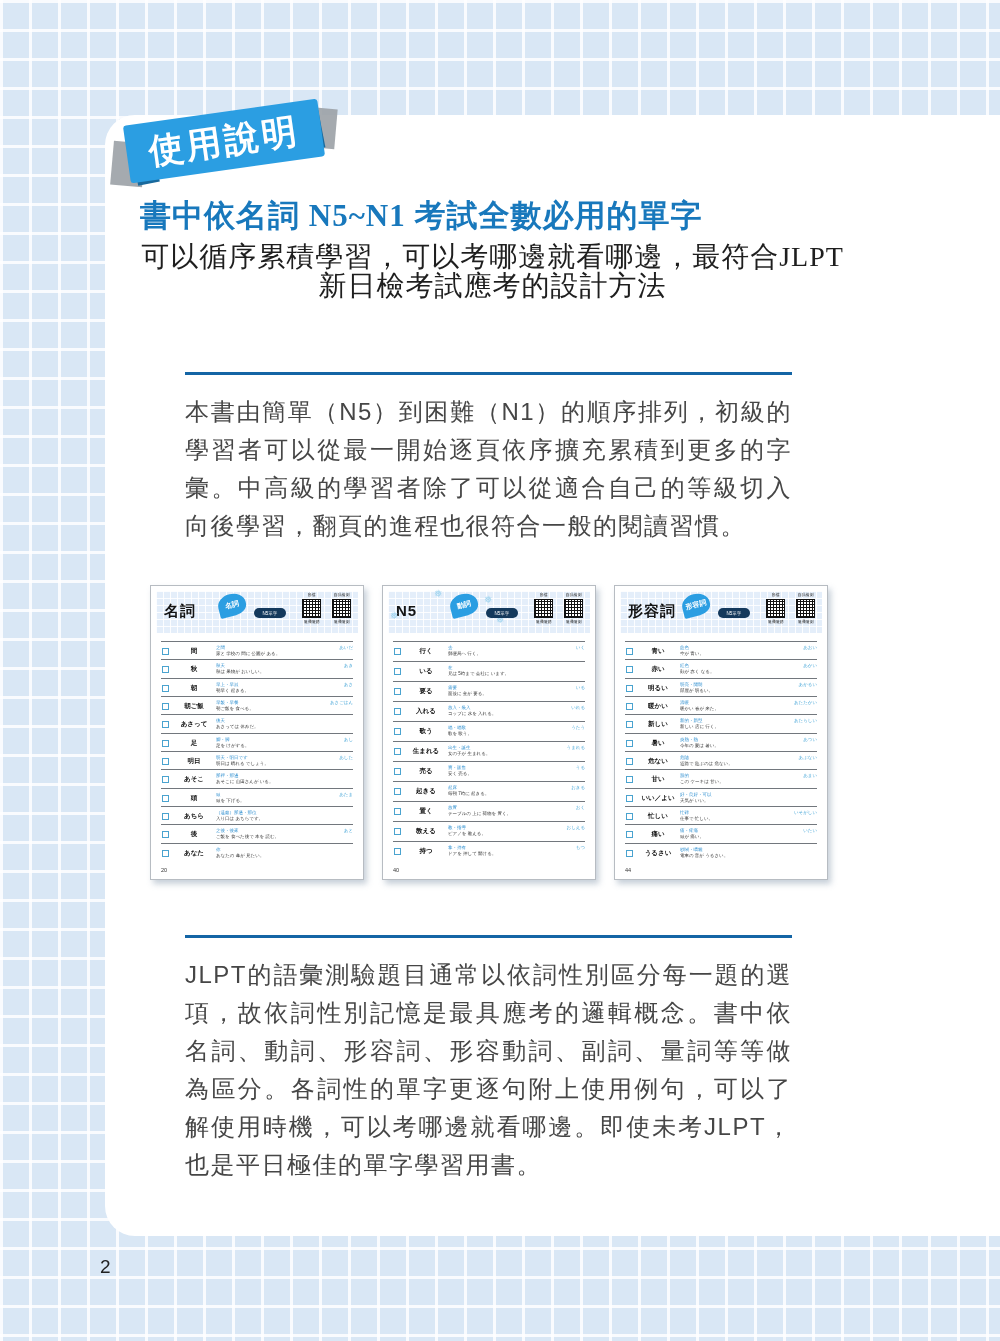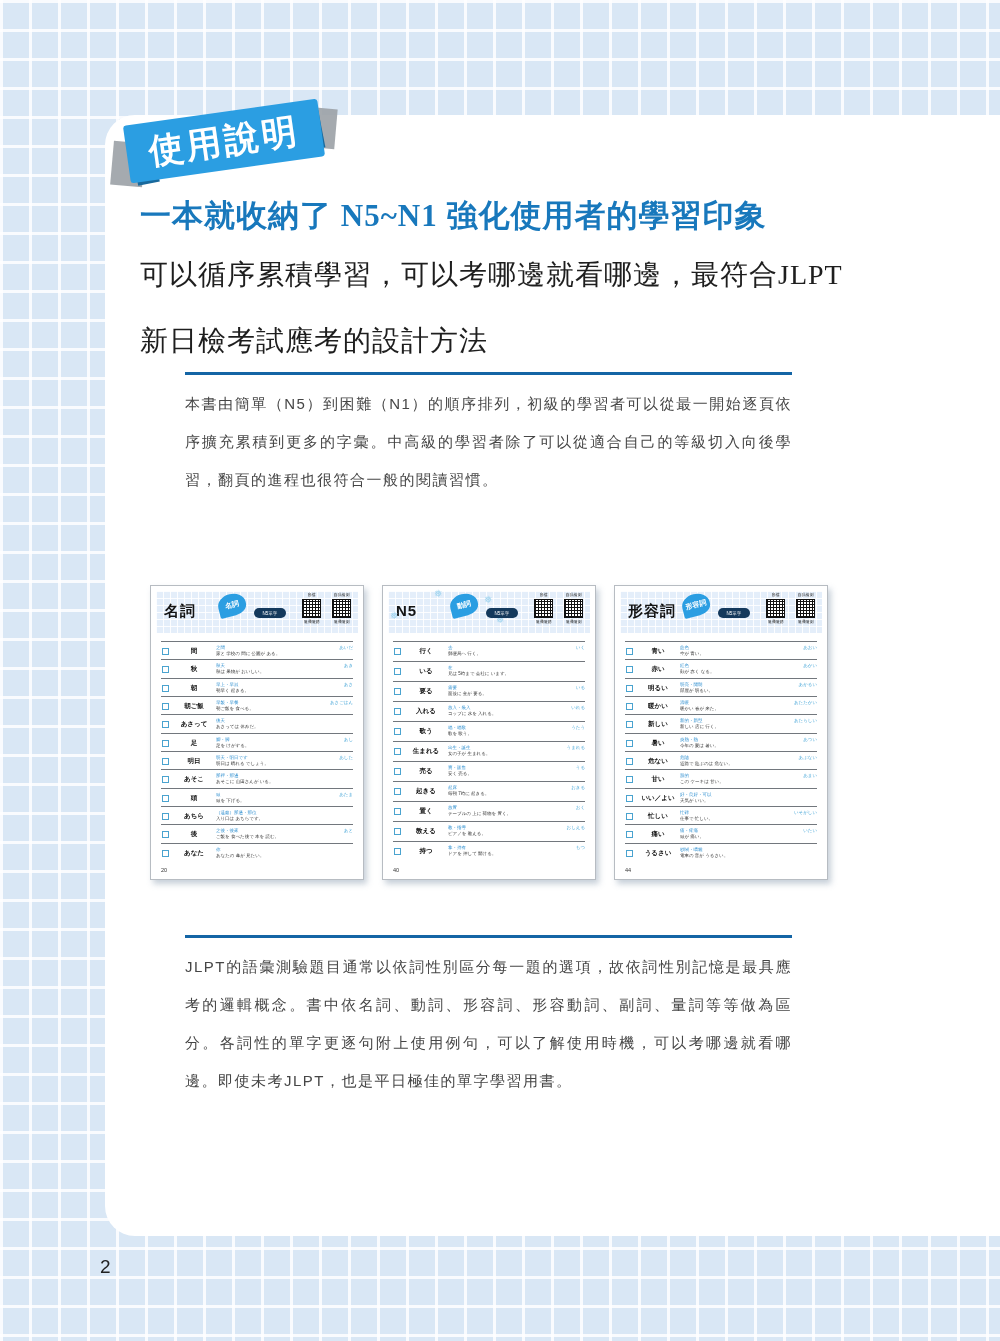--- a/index.html
+++ b/index.html
@@ -32,27 +32,27 @@
   }
   
   .main-heading{
     position:absolute;left:35px;top:80px;width:780px;
     color:#1878bc;font-family:"Liberation Serif", serif;
     font-size:31px;font-weight:bold;letter-spacing:1px;
   }
   .sub-heading{
     position:absolute;left:35px;top:125px;width:705px;
     color:#1e1e1e;font-family:"Liberation Serif", serif;
-    font-size:28px;line-height:66px;letter-spacing:1px;
+    font-size:28px;line-height:29px;letter-spacing:1px;text-align:center;
   }
   
   .para{
     position:absolute;left:80px;width:607px;
-    border-top:3px solid #1465a5;padding-top:10px;
-    color:#464646;font-size:15px;line-height:38px;letter-spacing:1.5px;
+    border-top:3px solid #1465a5;padding-top:18px;
+    color:#464646;font-size:24px;line-height:38px;letter-spacing:1.5px;
     text-align:justify;
   }
   .para-1{top:257px;}
   .para-2{top:820px;}
   
   .thumbs{position:absolute;left:45px;top:470px;display:flex;gap:18px;}
   .mini-page{
     position:relative;width:212px;height:293px;background:#ffffff;
     border:1px solid #b7bcc2;box-shadow:3px 4px 6px rgba(130,150,170,.45);
     flex:none;
@@ -110,21 +110,21 @@
 <div class="card"></div>
 
 <div class="badge-wrap">
   <div class="tape tape-left"></div>
   <div class="tape tape-right"></div>
   <div class="accent accent-left"></div>
   <div class="accent accent-right"></div>
   <div class="badge">使用說明</div>
 </div>
 
-<div class="main-heading" style="position:absolute;left:140px;top:195px;">一本就收納了 N5~N1 強化使用者的學習印象</div>
+<div class="main-heading" style="position:absolute;left:140px;top:195px;">書中依名詞 N5~N1 考試全數必用的單字</div>
 <div class="sub-heading" style="position:absolute;left:140px;top:242px;">可以循序累積學習，可以考哪邊就看哪邊，最符合JLPT新日檢考試應考的設計方法</div>
 
 <div class="para para-1" style="left:185px;top:372px;">本書由簡單（N5）到困難（N1）的順序排列，初級的學習者可以從最一開始逐頁依序擴充累積到更多的字彙。中高級的學習者除了可以從適合自己的等級切入向後學習，翻頁的進程也很符合一般的閱讀習慣。</div>
 
 <div class="thumbs" style="left:150px;top:585px;">
   <div class="mini-page">
       <div class="mp-head">
         <span class="mp-title">名詞</span>
         <span class="mp-bubble">名詞</span>
         <span class="mp-pill">N5單字</span>

